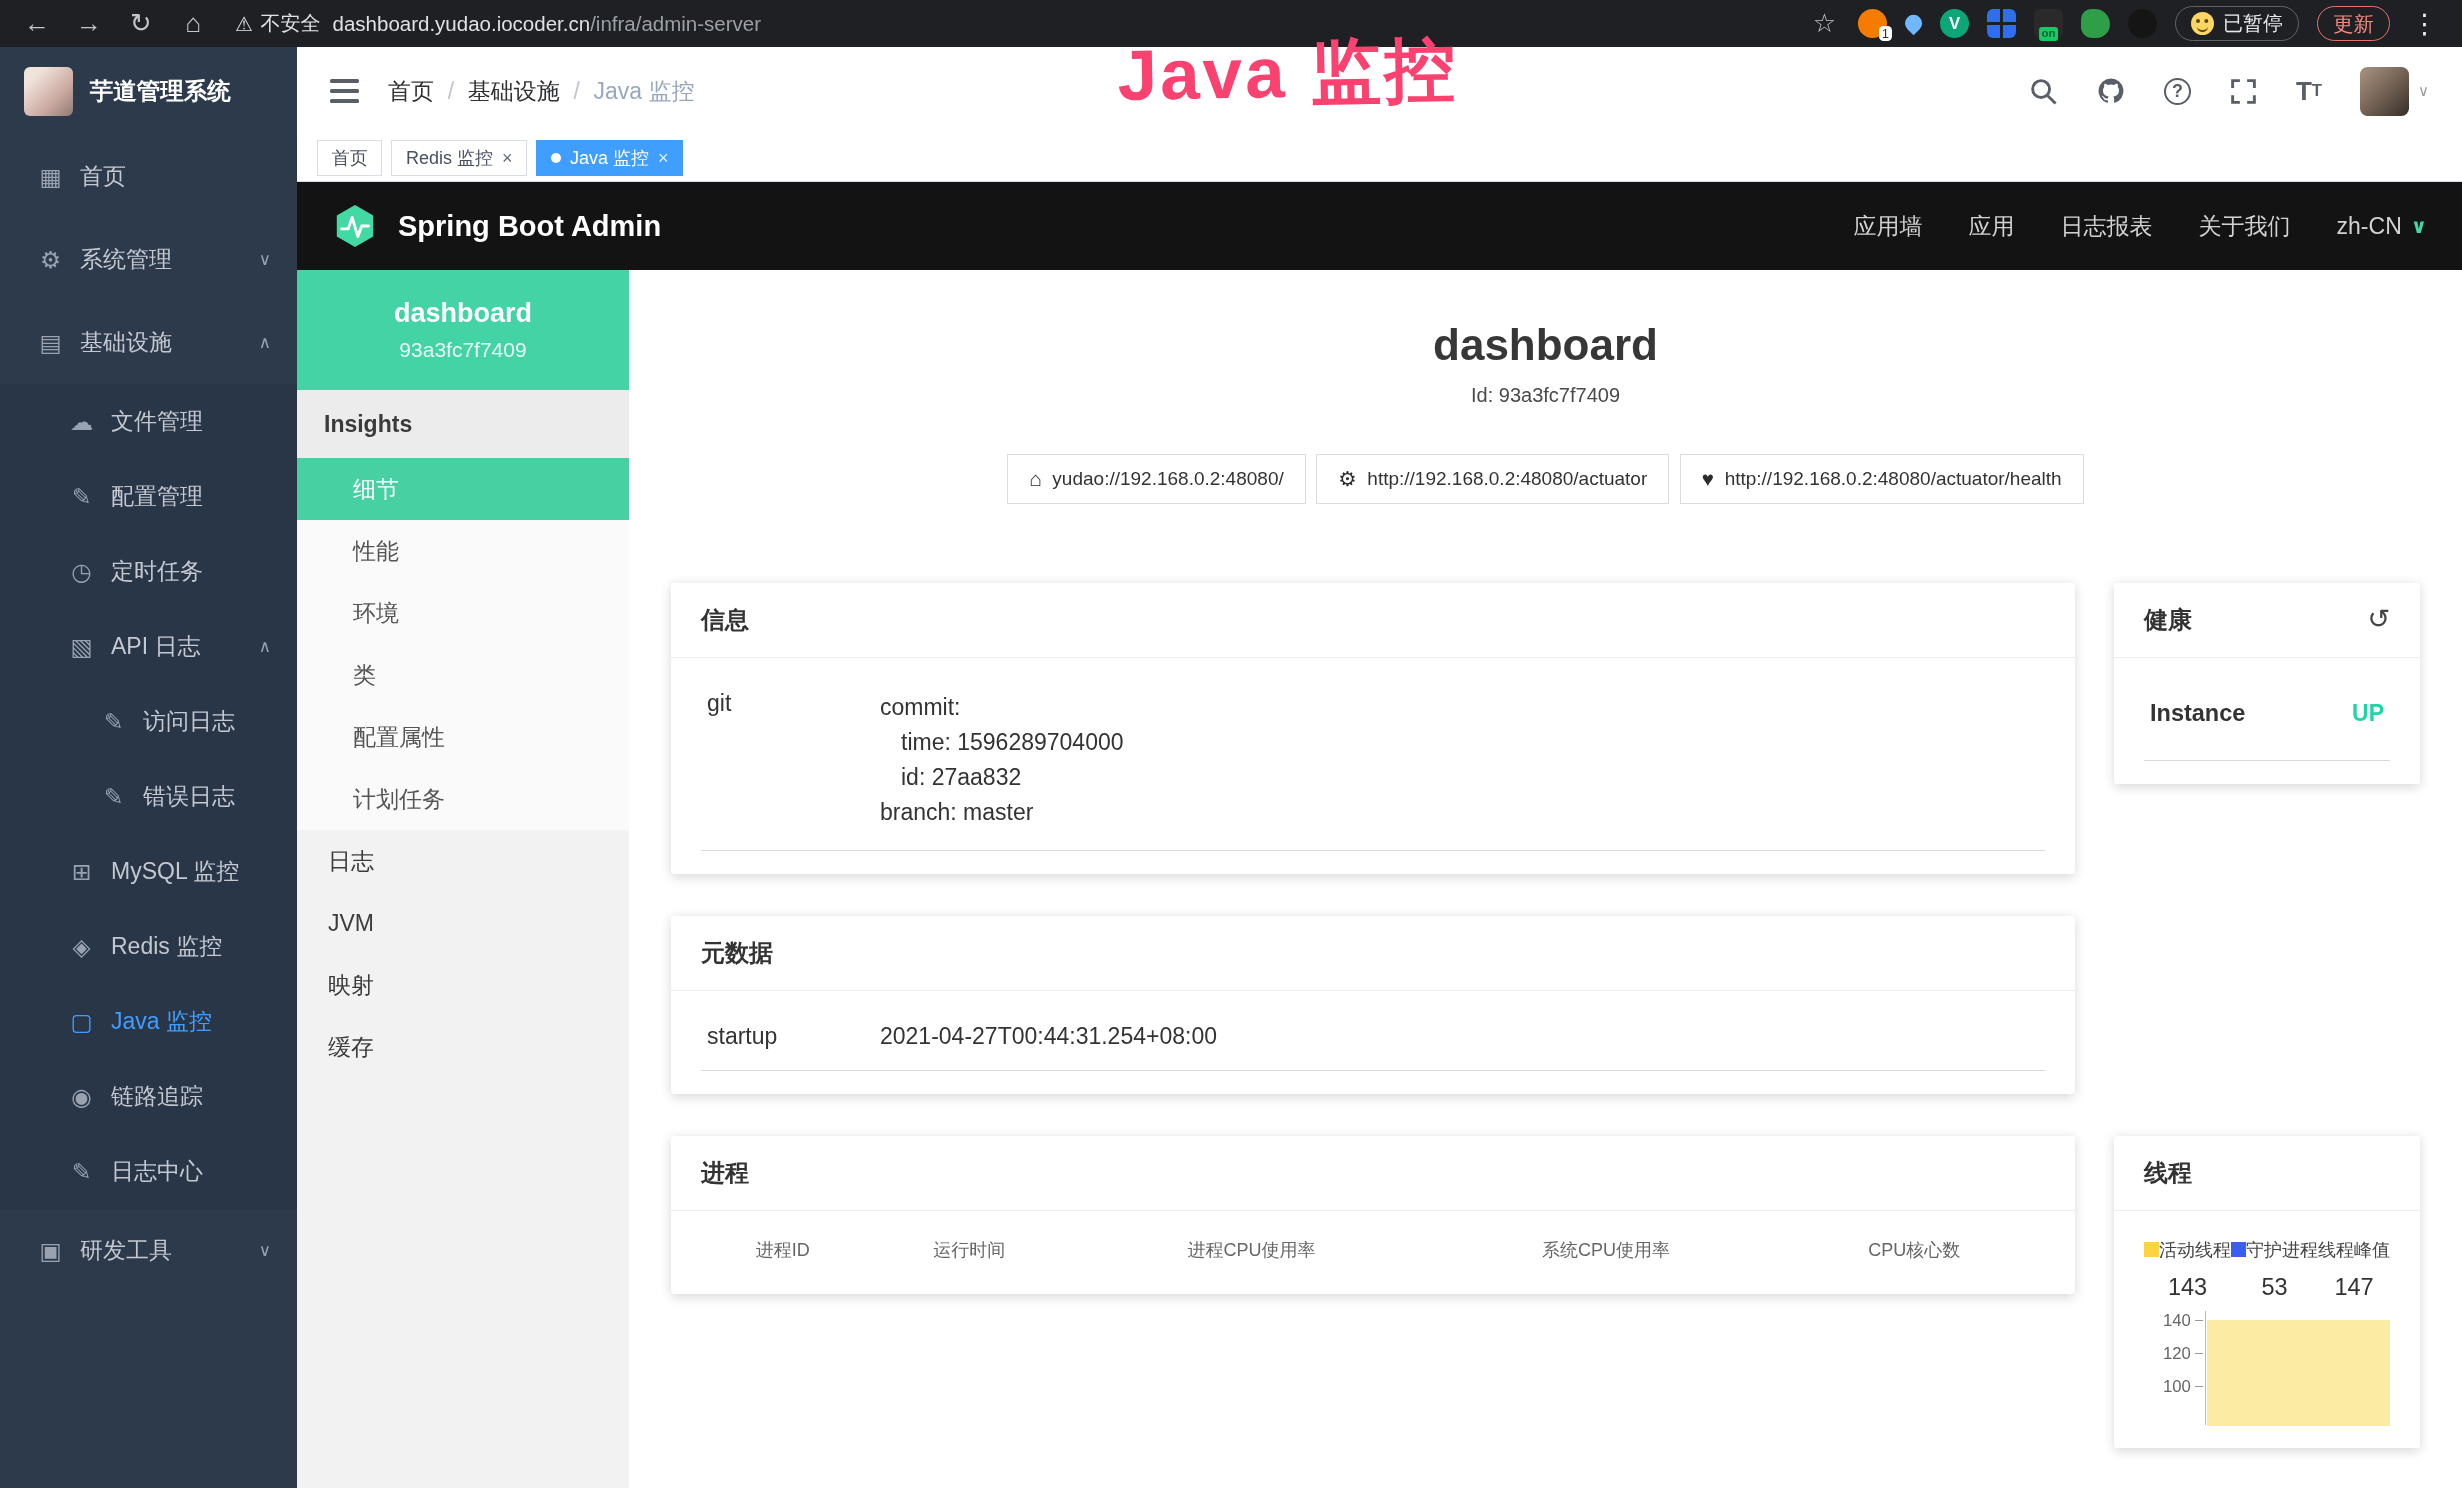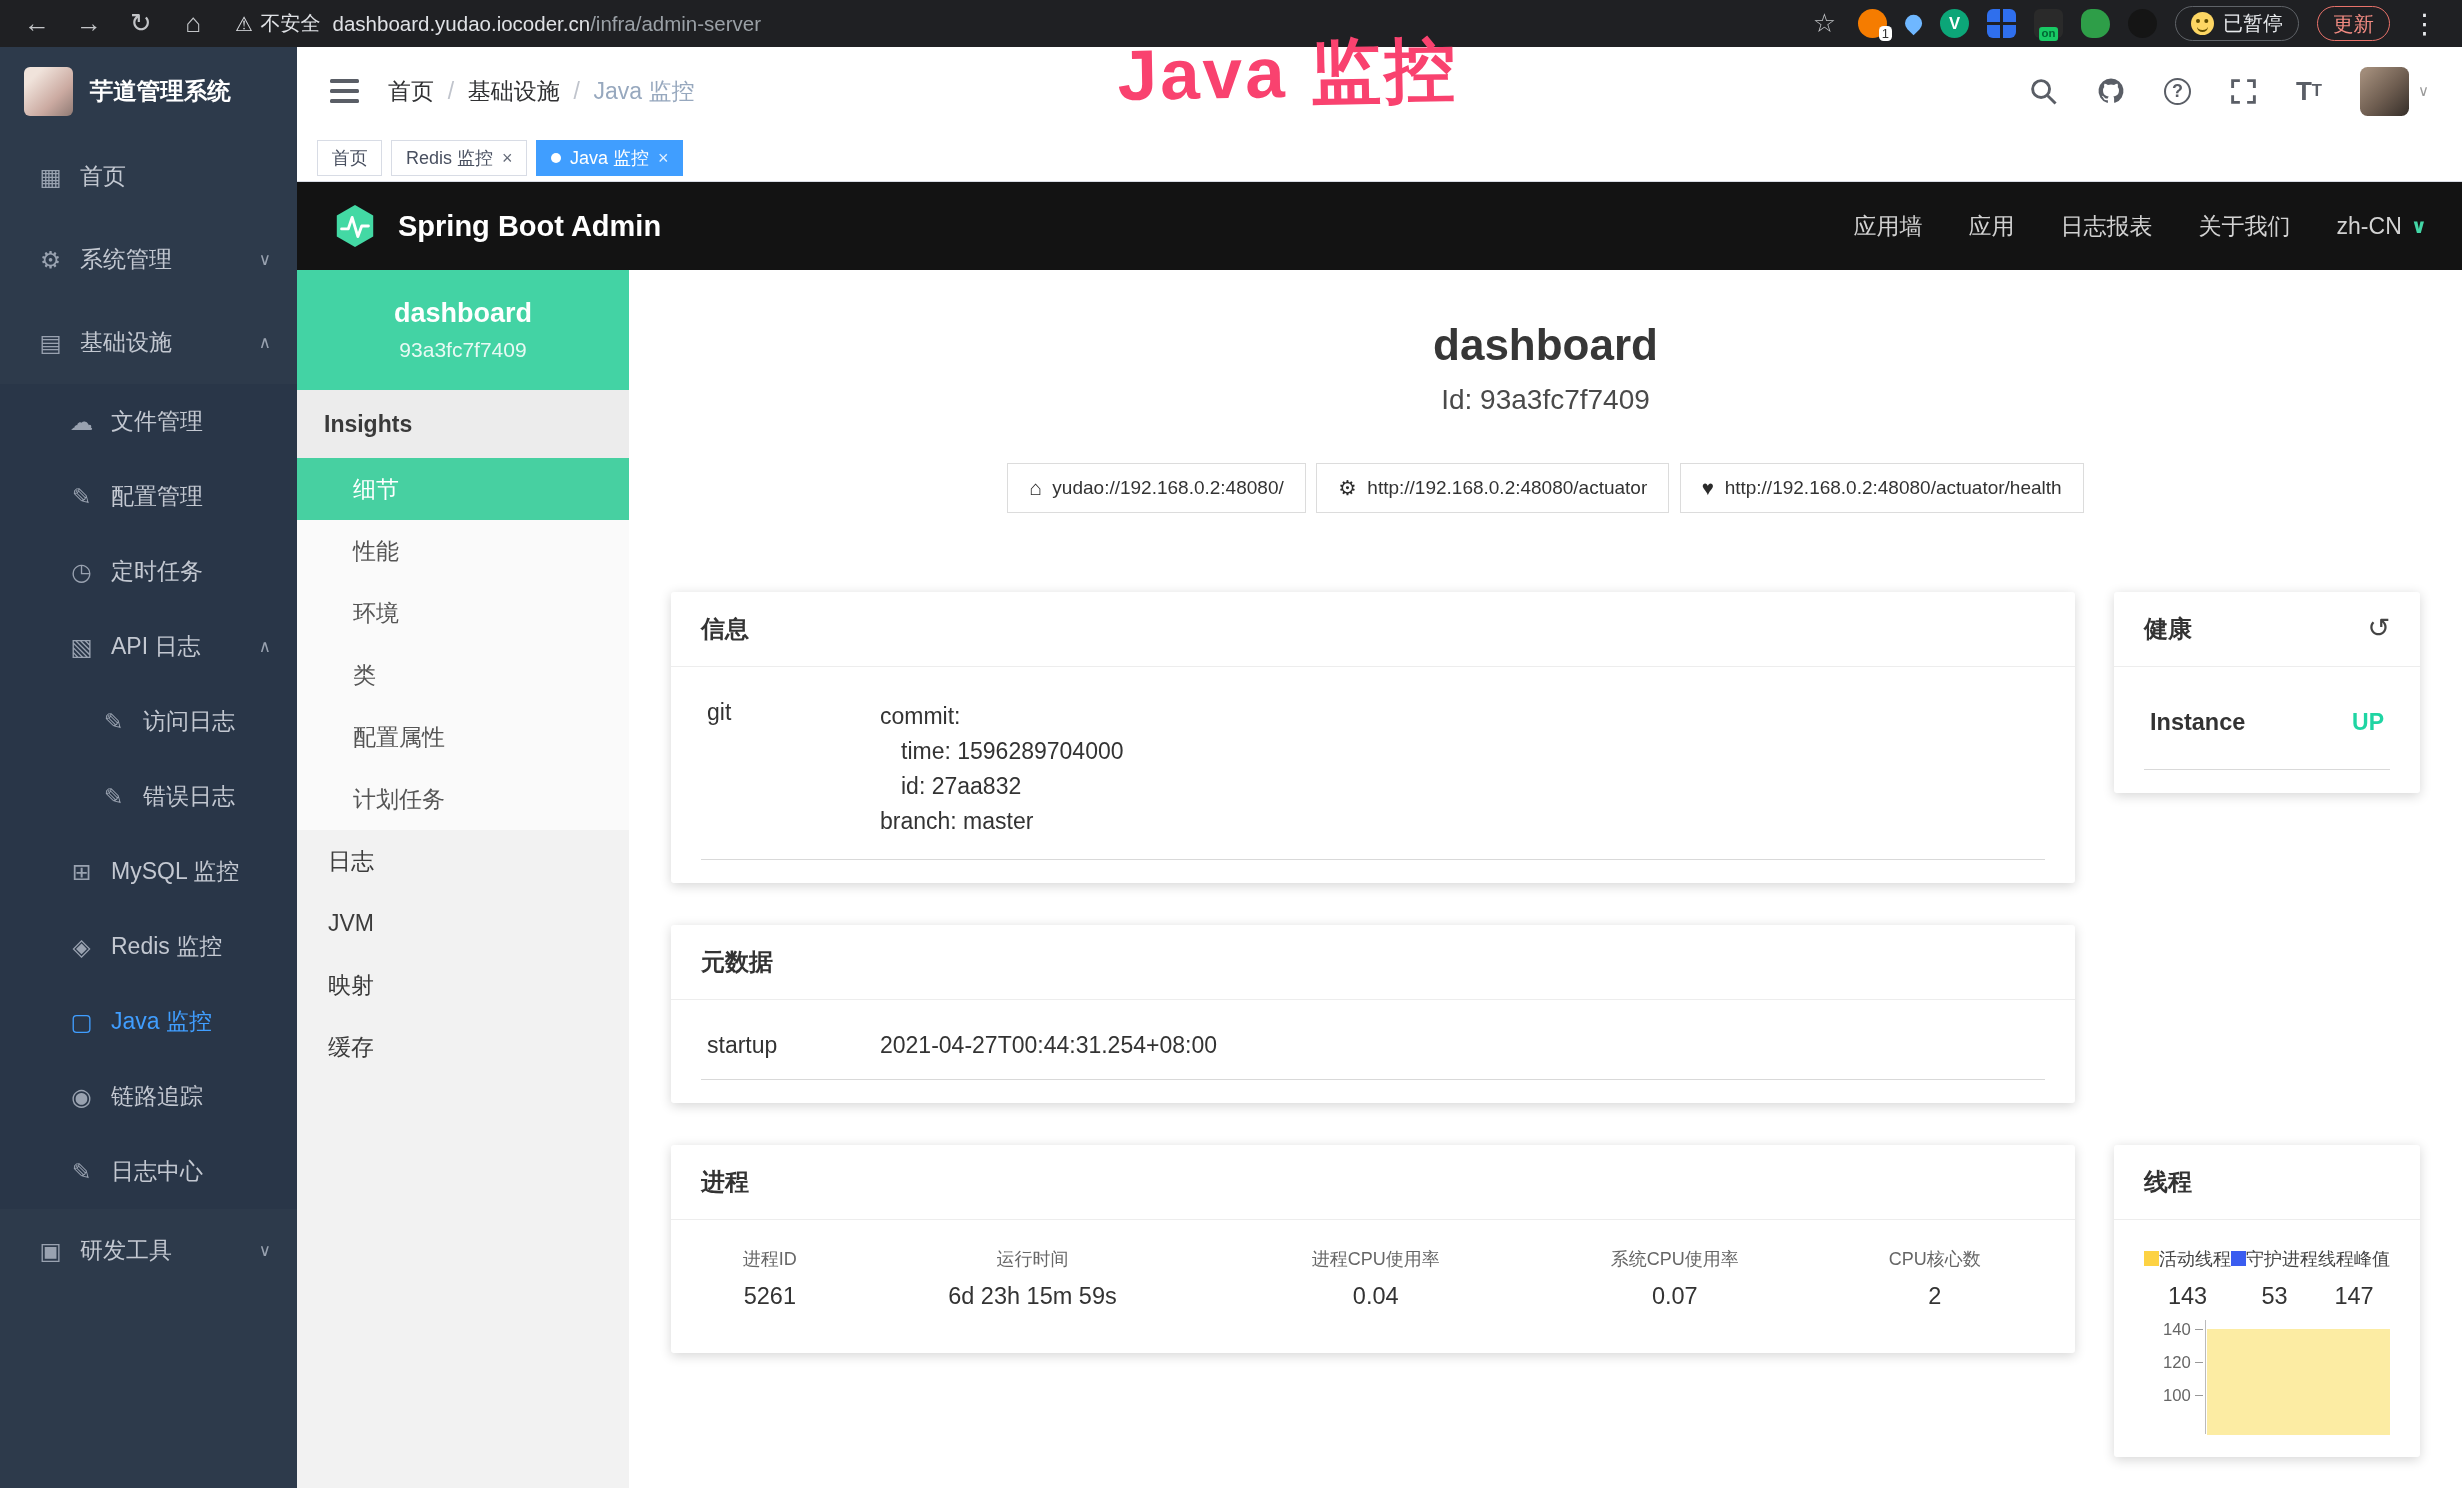--- a/index.html
+++ b/index.html
@@ -89,21 +89,21 @@
   .inst-name{font-size:27px;font-weight:700;}
   .inst-id{font-size:21px;opacity:.88;}
   .side-group-h{height:68px;display:flex;align-items:center;padding-left:27px;font-size:23px;font-weight:700;color:#3a3a3a;background:#ececec;flex-shrink:0;cursor:pointer;}
   .side-sub{background:#fafafa;}
   .side-item{height:62px;display:flex;align-items:center;font-size:23px;color:#555;padding-left:56px;cursor:pointer;flex-shrink:0;}
   .side-item.root{padding-left:31px;color:#3c3c3c;}
   .side-item.active{background:#47d0a1;color:#fff;}
 
   .sba-main{flex:1;background:#fff;overflow:hidden;padding:0 42px;min-width:0;}
   .inst-title{margin-top:50px;text-align:center;font-size:44px;font-weight:700;color:#373737;}
-  .inst-sub{margin-top:13.7px;text-align:center;font-size:28px;color:#4a4a4a;}
+  .inst-sub{margin-top:13.7px;text-align:center;font-size:20px;color:#4a4a4a;}
   .links-row{margin-top:47px;display:flex;justify-content:center;gap:10.6px;}
   .link-chip{display:flex;align-items:center;gap:10.6px;border:0.8px solid #dcdcdc;background:#fff;padding:12px 21px;font-size:19px;color:#333;cursor:pointer;white-space:nowrap;}
   .link-ic{font-size:20.5px;color:#2b2b2b;}
 
   .cards{margin-top:79px;display:grid;grid-template-columns:1fr;column-gap:39px;row-gap:42px;align-items:start;}
   .card{background:#fff;border-radius:3px;box-shadow:0 2.3px 12px rgba(0,0,0,.16);}
   .card-h{display:flex;align-items:center;justify-content:space-between;padding:21px 30px;border-bottom:0.8px solid #ededed;}
   .card-h .t{font-size:24px;font-weight:700;color:#333;}
   .hist-ic{font-size:27px;color:#444;cursor:pointer;line-height:1;}
   .card-b{padding:9px 30px 23px;}
@@ -425,27 +425,20 @@
               <div class="card-b">
                 <table class="proc-table">
                   <tbody>
                       <tr>
                     <th>进程ID</th>
                     <th>运行时间</th>
                     <th>进程CPU使用率</th>
                     <th>系统CPU使用率</th>
                     <th>CPU核心数</th>
                   </tr>
-                  <tr>
-                    <td>5261</td>
-                    <td>6d 23h 15m 59s</td>
-                    <td>0.04</td>
-                    <td>0.07</td>
-                    <td>2</td>
-                  </tr>
                 </tbody>
                   </table>
               </div>
             </div>
 
             <div class="card" style="grid-column:2;grid-row:3;">
               <div class="card-h">
                   <span class="t">线程</span>
                 </div>
               <div class="card-b">

